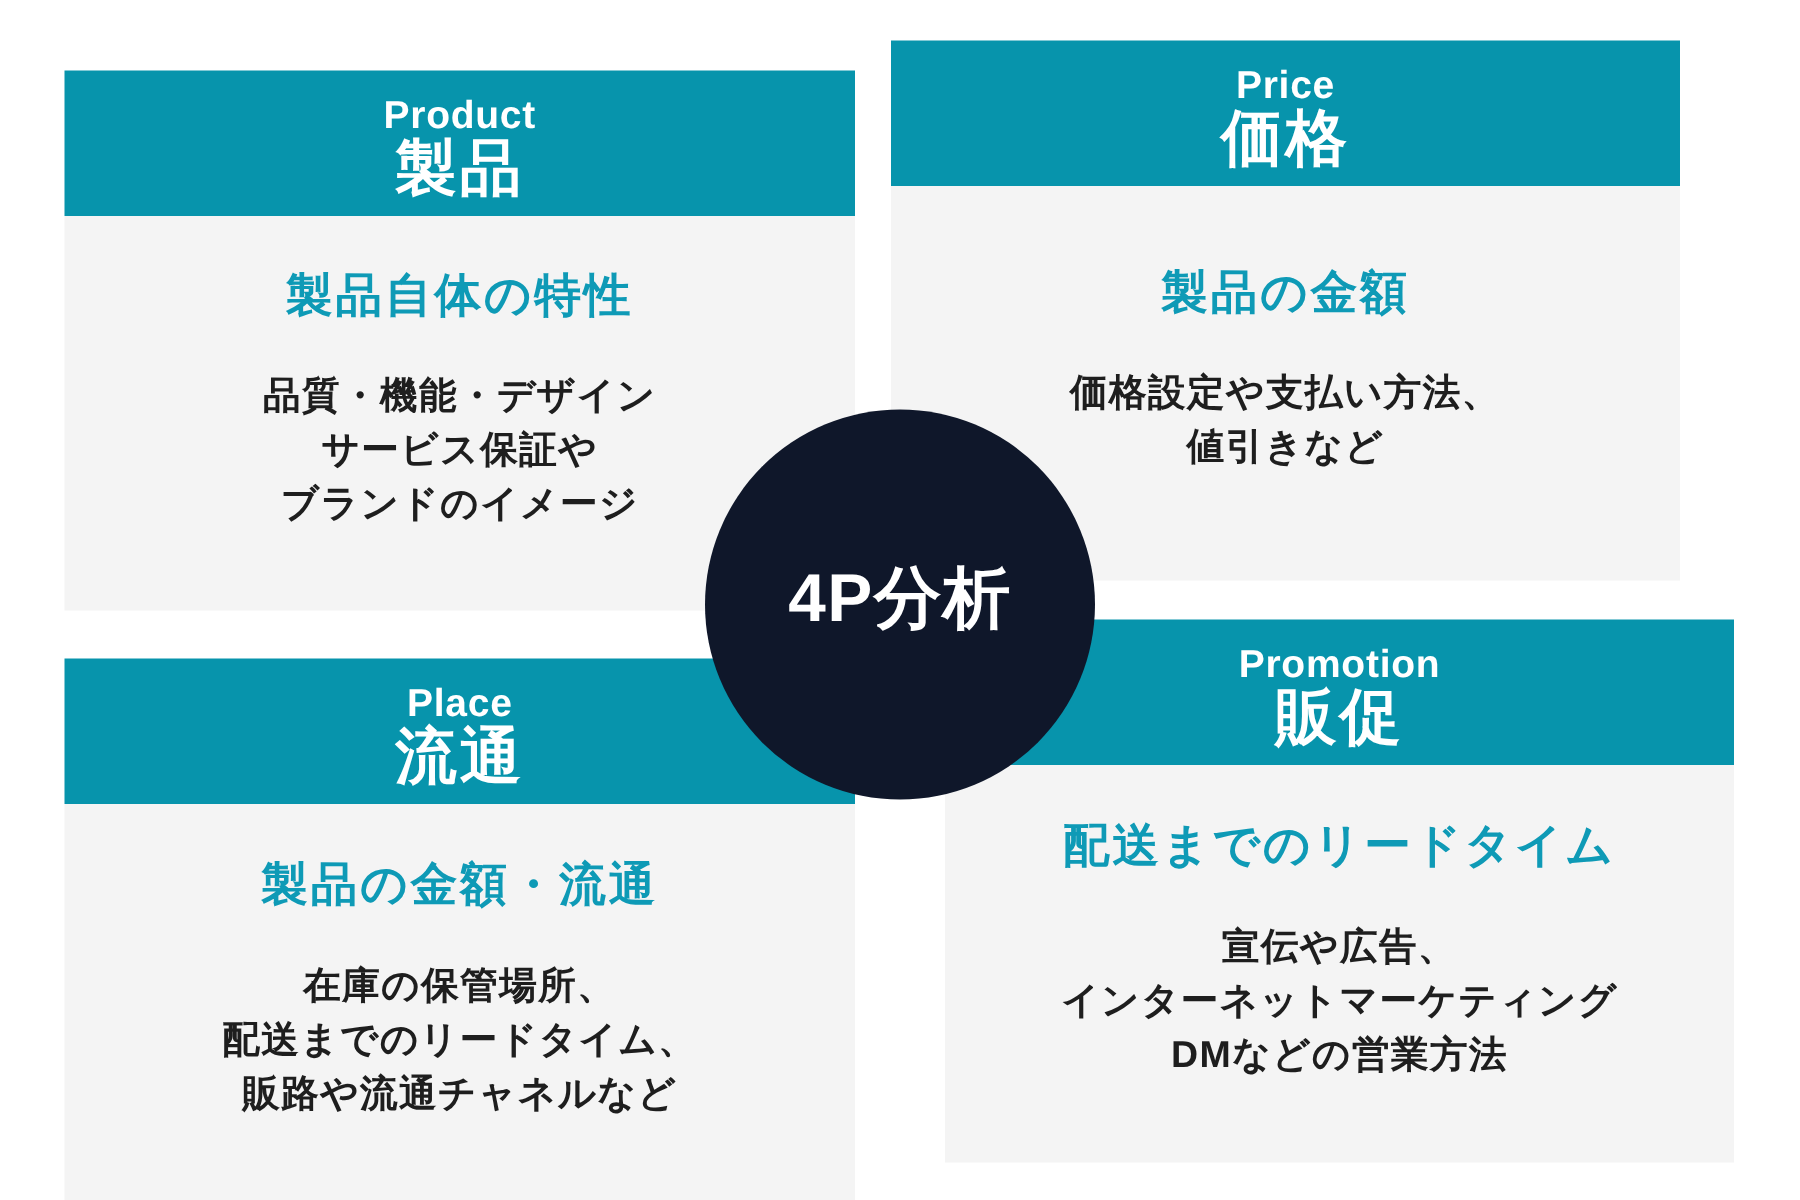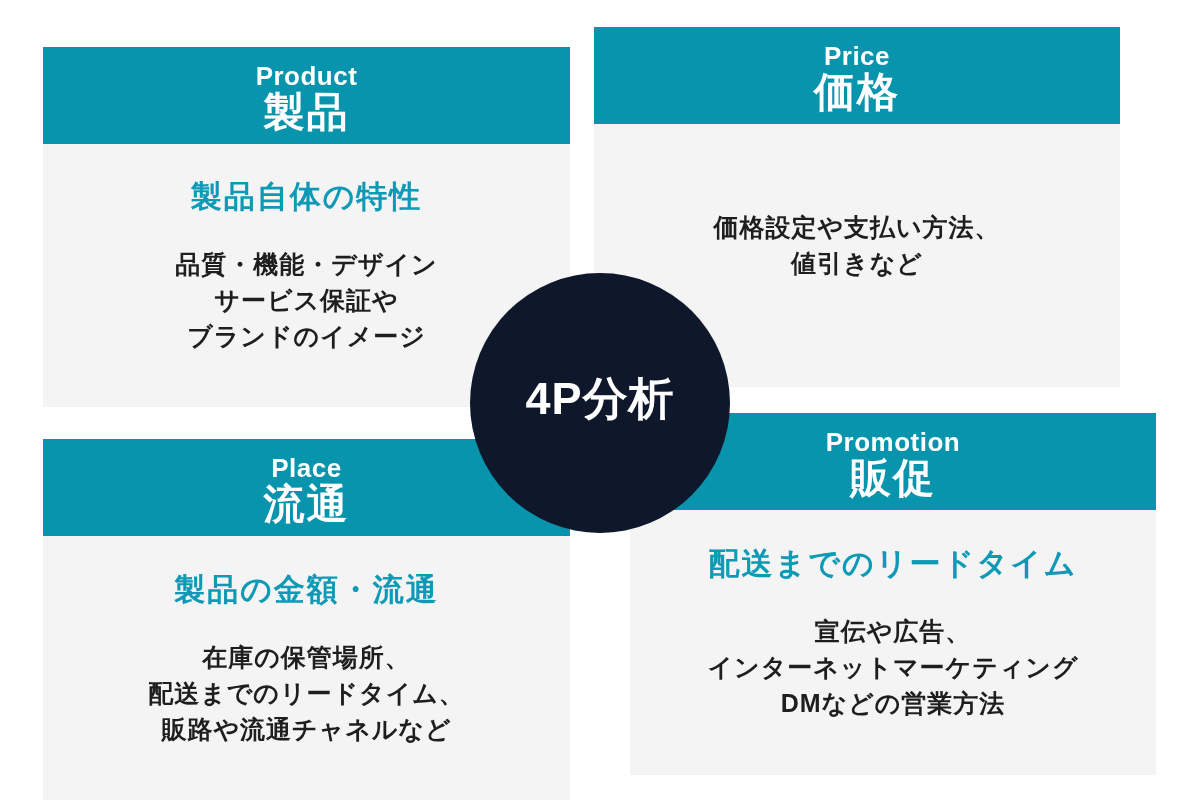--- a/index.html
+++ b/index.html
@@ -84,20 +84,21 @@
       </div>
     </div>
   </div>
 
   <div class="quad quad-tr">
     <div class="quad-header">
       <div class="title-en">Price</div>
       <div class="title-ja">価格</div>
     </div>
     <div class="quad-body">
+      <div class="subtitle">製品の金額</div>
       <div class="body-lines">
         <div>価格設定や支払い方法、</div>
         <div>値引きなど</div>
       </div>
     </div>
   </div>
 
   <div class="quad quad-bl">
     <div class="quad-header">
       <div class="title-en">Place</div>

